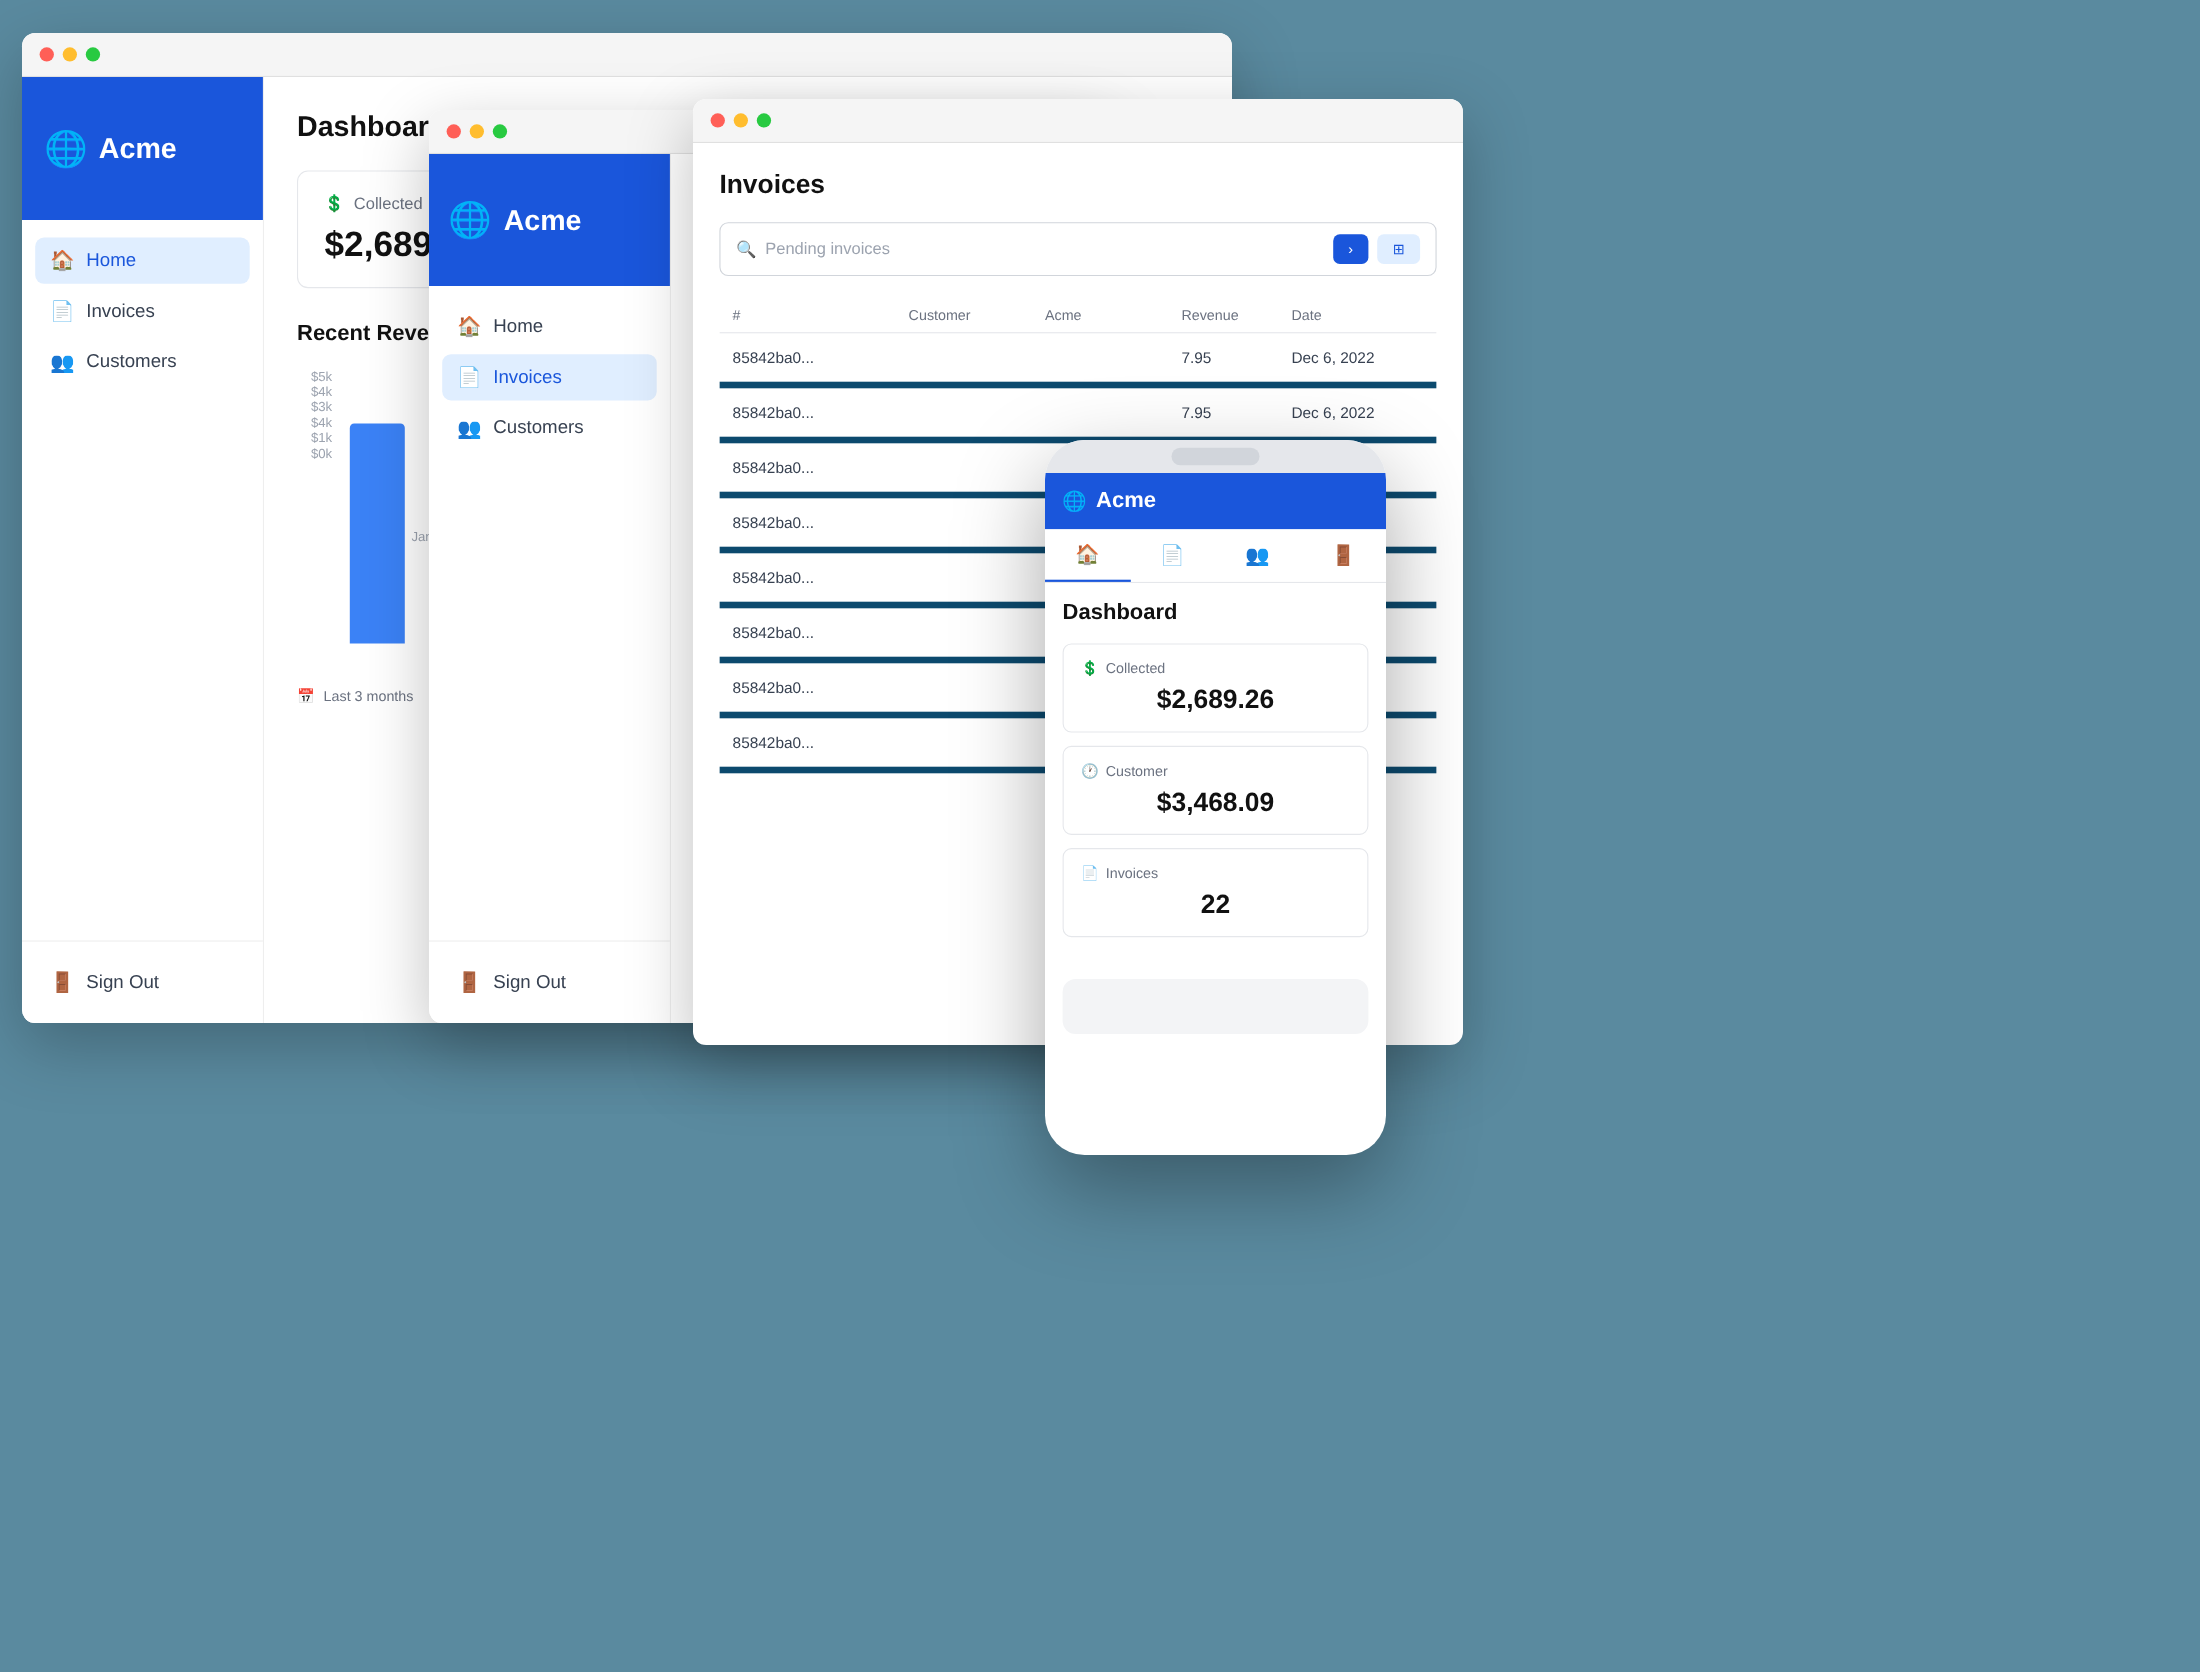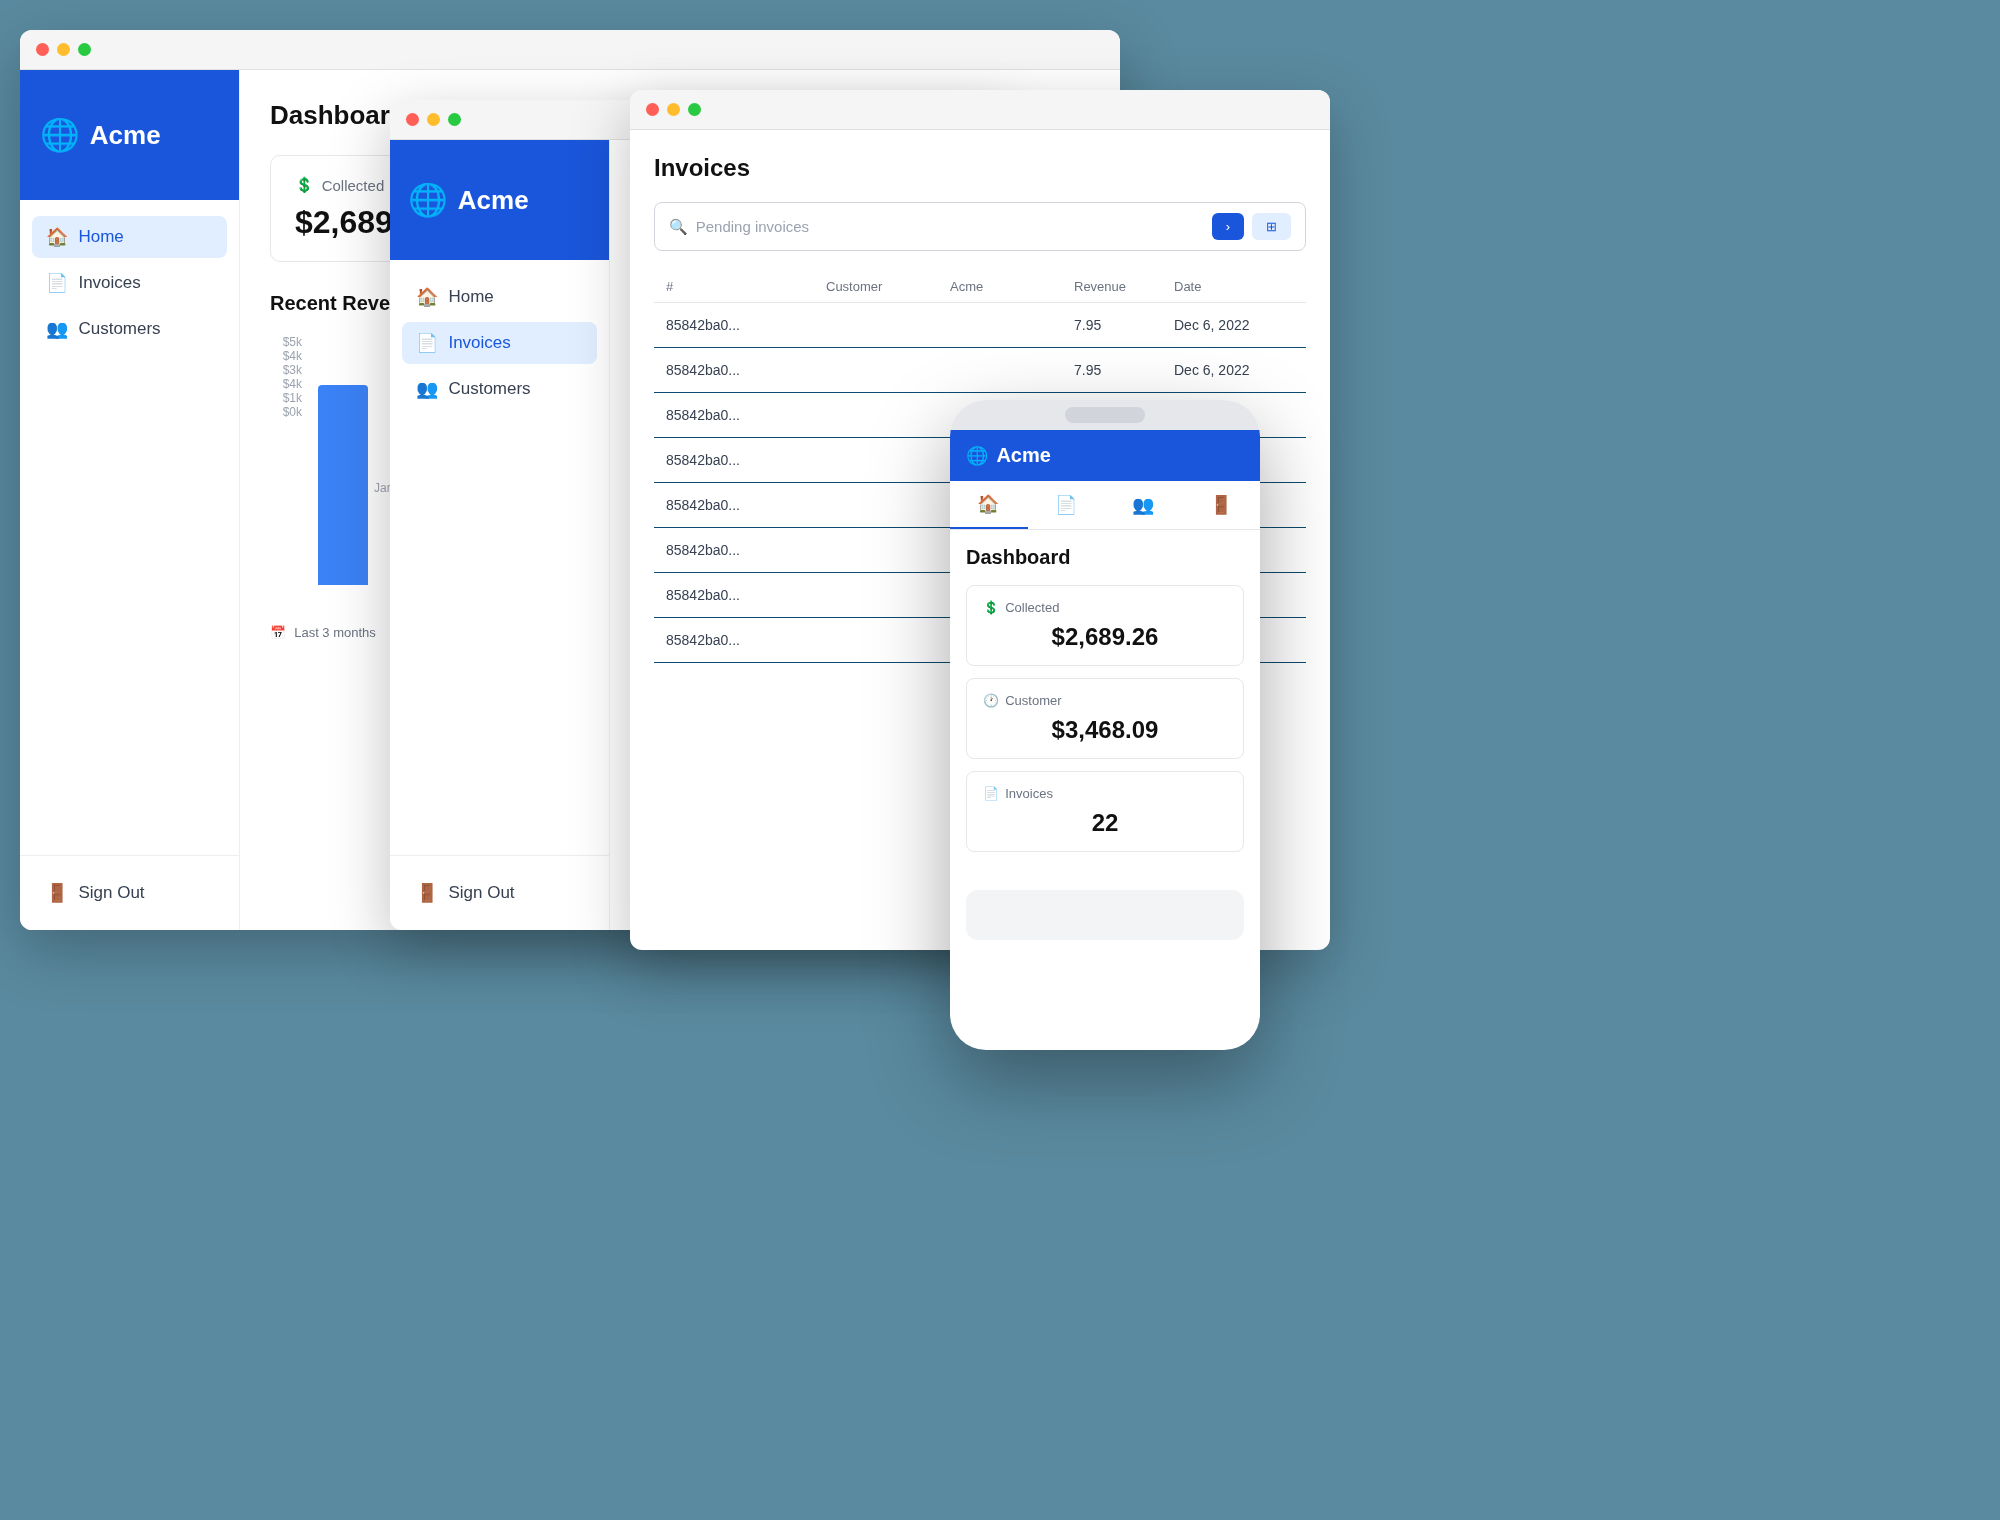--- a/index.html
+++ b/index.html
@@ -279,21 +279,21 @@
       padding: 8px 12px;
       border-bottom: 1px solid #e5e7eb;
       font-size: 13px;
       color: #6b7280;
       font-weight: 500;
     }
     .invoice-row {
       display: grid;
       grid-template-columns: 160px 1fr 1fr 100px 120px;
       padding: 14px 12px;
-      border-bottom: 1px solid #0c4a6e;
+      border-bottom: 6px solid #0c4a6e;
       font-size: 14px;
       color: #374151;
     }
 
     
     .window-mobile {
       left: 760px;
       top: 310px;
       width: 310px;
       height: 650px;

